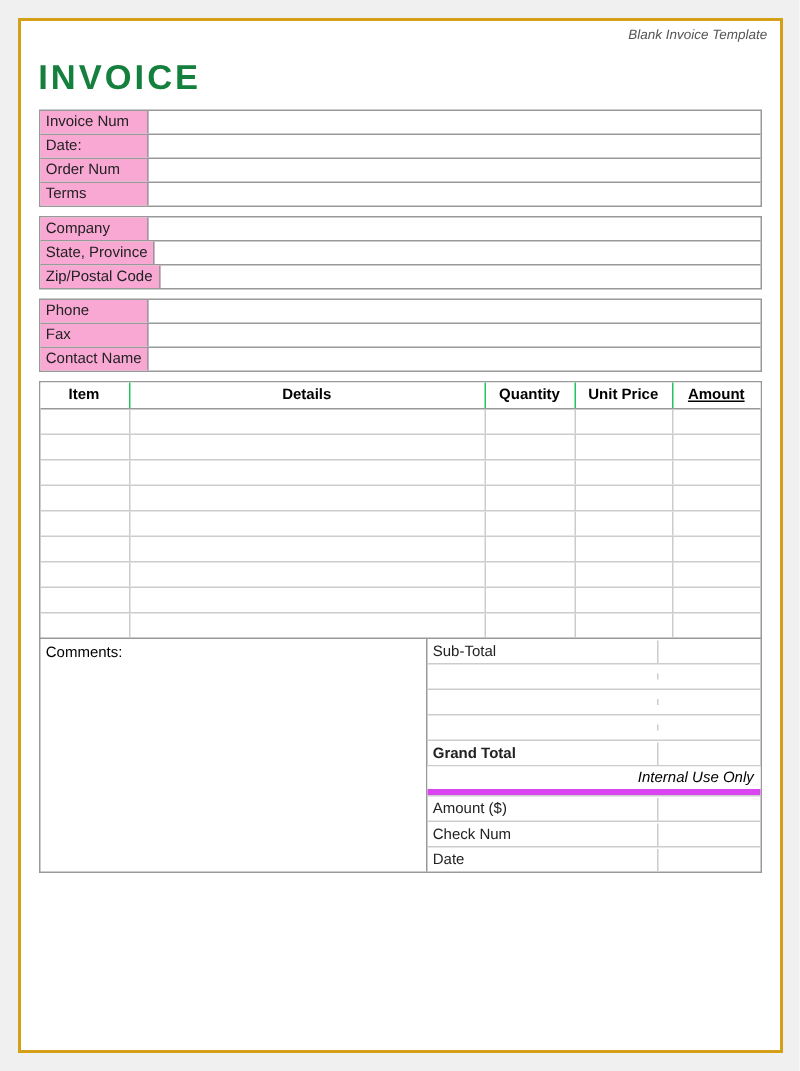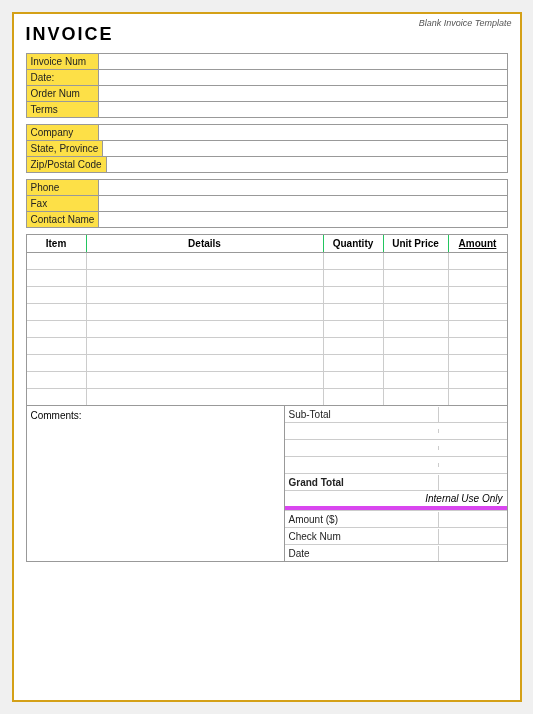--- a/index.html
+++ b/index.html
@@ -24,40 +24,40 @@
     }
     .watermark-title {
       position: absolute;
       top: 4px;
       right: 8px;
       font-size: 9px;
       color: #555;
       font-style: italic;
     }
     .invoice-title {
-      font-size: 18px;
+      font-size: 23px;
       font-weight: bold;
       letter-spacing: 2px;
       margin-bottom: 8px;
-      margin-top: 0;
-      color: #000000;
+      margin-top: 14px;
+      color: #15803d;
     }
     .info-section {
       border: 1px solid #999;
       margin-bottom: 6px;
     }
     .info-row {
       display: flex;
       border-bottom: 1px solid #999;
     }
     .info-row:last-child {
       border-bottom: none;
     }
     .info-label {
-      background: #fde047;
+      background: #f9a8d4;
       padding: 2px 4px;
       min-width: 72px;
       color: #222;
       border-right: 1px solid #999;
       font-size: 10px;
       white-space: nowrap;
     }
     .info-value {
       flex: 1;
       padding: 2px 4px;

